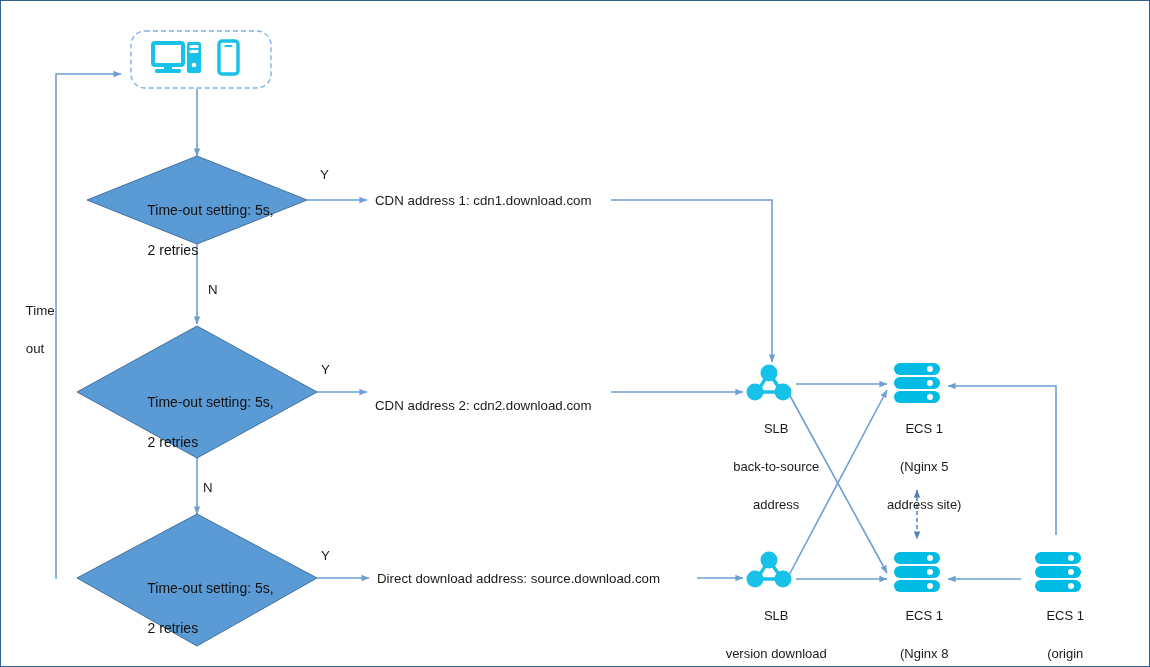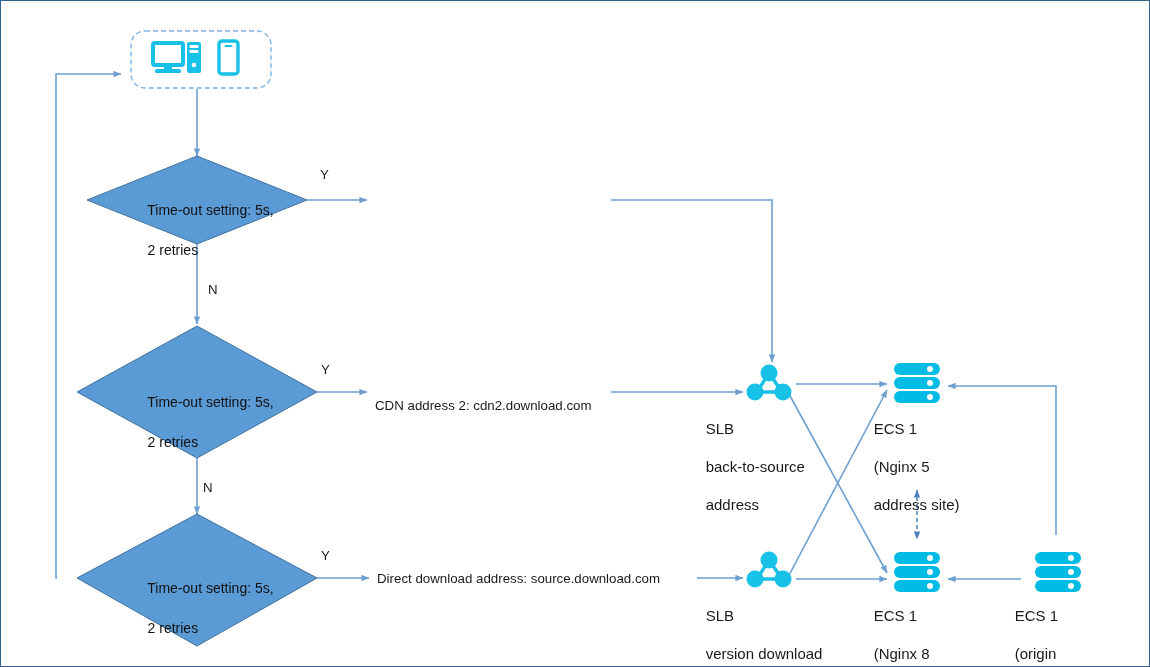--- a/index.html
+++ b/index.html
@@ -28,24 +28,24 @@
     text-align:left;
     white-space:pre;
   }
   .yn{
     position:absolute;
     font-size:13.3px;
     color:#1a1a1a;
   }
   .node-caption{
     position:absolute;
-    font-size:15px;
+    font-size:13px;
     color:#1a1a1a;
     line-height:19px;
-    text-align:left;
+    text-align:center;
     white-space:pre;
   }
 </style>
 </head>
 <body>
 
 <div id="canvas">
 
   <svg id="diagram" viewBox="0 0 1150 667">
     <defs>
@@ -158,20 +158,24 @@
     <g>
       <rect x="1034" y="551" width="46" height="12" rx="6" fill="#00BCE4"></rect>
       <circle cx="1070" cy="557" r="3" fill="#ffffff"></circle>
       <rect x="1034" y="565" width="46" height="12" rx="6" fill="#00BCE4"></rect>
       <circle cx="1070" cy="571" r="3" fill="#ffffff"></circle>
       <rect x="1034" y="579" width="46" height="12" rx="6" fill="#00BCE4"></rect>
       <circle cx="1070" cy="585" r="3" fill="#ffffff"></circle>
     </g>
   </svg>
 
+  <div class="lbl" style="left:10px;top:281px;">
+    <span>Time</span><br>
+    <span>out</span>
+  </div>
 
   <div class="diamond-text" style="left:131px;top:179px;width:180px;">
     <span>Time-out setting: 5s,</span><br>
     <span>2 retries</span>
   </div>
 
   <div class="diamond-text" style="left:131px;top:371px;width:180px;">
     <span>Time-out setting: 5s,</span><br>
     <span>2 retries</span>
   </div>
@@ -180,20 +184,21 @@
     <span>Time-out setting: 5s,</span><br>
     <span>2 retries</span>
   </div>
 
   <div class="yn" style="left:319px;top:166px;">Y</div>
   <div class="yn" style="left:207px;top:281px;">N</div>
   <div class="yn" style="left:320px;top:361px;">Y</div>
   <div class="yn" style="left:202px;top:479px;">N</div>
   <div class="yn" style="left:320px;top:547px;">Y</div>
 
+  <div class="lbl" style="left:374px;top:190px;">CDN address 1: cdn1.download.com</div>
   <div class="lbl" style="left:374px;top:382px;margin-top:13px;">CDN address 2: cdn2.download.com</div>
   <div class="lbl" style="left:376px;top:568px;text-align:center;">Direct download address: source.download.com</div>
 
   <div class="node-caption" style="left:688px;top:399px;width:160px;">
     <span>SLB</span><br>
     <span>back-to-source</span><br>
     <span>address</span>
   </div>
   <div class="node-caption" style="left:688px;top:586px;width:160px;">
     <span>SLB</span><br>

